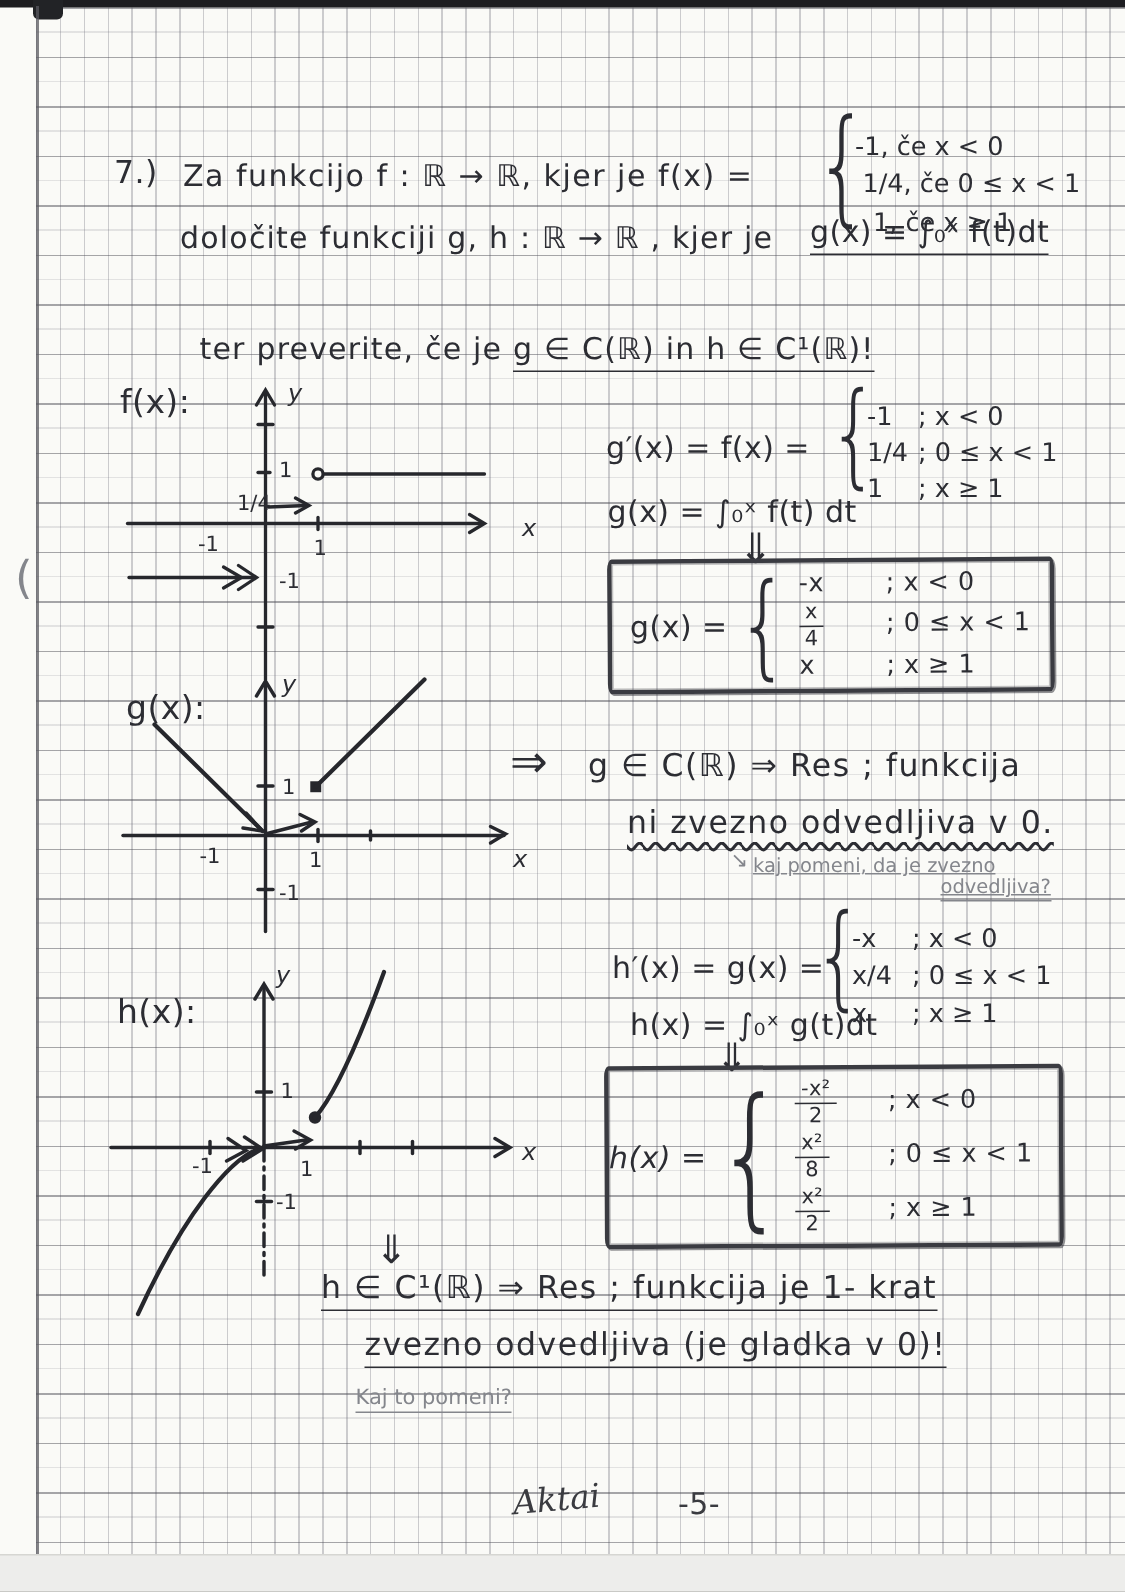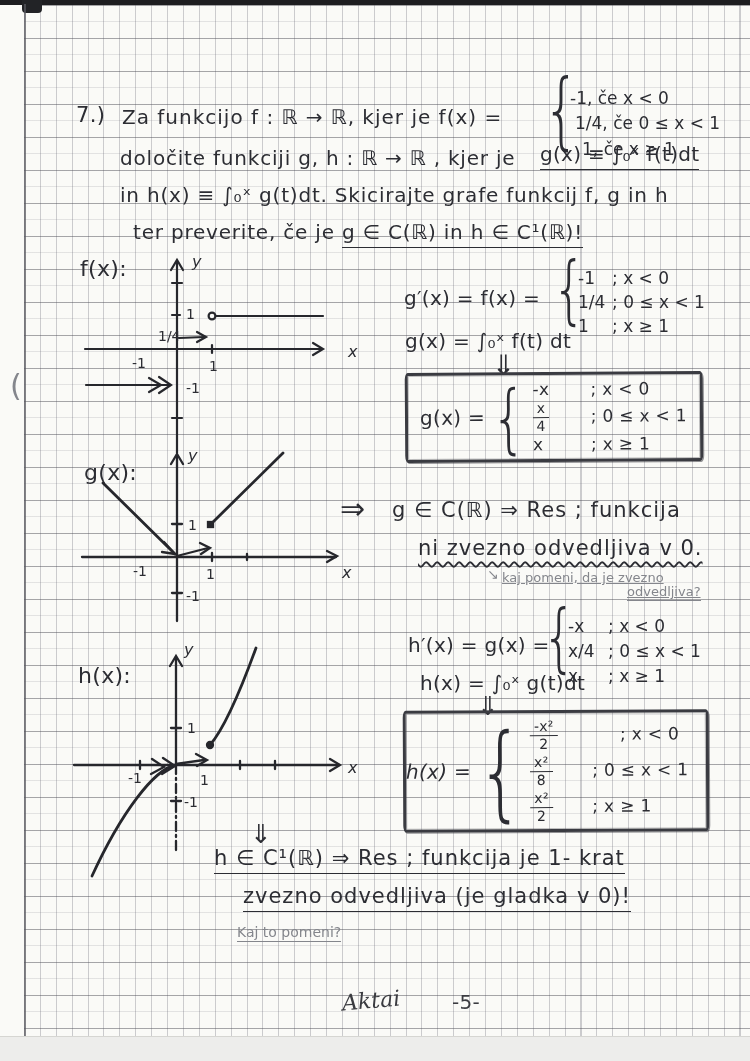--- a/index.html
+++ b/index.html
@@ -61,21 +61,20 @@
     <span>1/4,</span>&nbsp;
     <span>če 0 ≤ x &lt; 1</span>
   </div>
   <div class="caserow sz17" style="left:582px;top:139px;">
     <span>1,</span>&nbsp;
     <span>če x ≥ 1</span>
   </div>
 
   <div class="abs hw sz20 underl" style="left:540px;top:143px;">g(x) ≡ ∫₀ˣ f(t)dt</div>
   <div class="abs hw sz20" style="left:120px;top:147px;letter-spacing:.8px;">določite funkciji  g, h : ℝ → ℝ ,  kjer je</div>
-  <div class="abs hw sz20" style="left:120px;top:184px;letter-spacing:.8px;">in  h(x) ≡ ∫₀ˣ g(t)dt.  Skicirajte grafe funkcij  f, g in h</div>
   <div class="abs hw sz20" style="left:133px;top:221px;letter-spacing:.8px;">
     <span>ter preverite, če je  </span><span class="underl">g ∈ C(ℝ) in  h ∈ C¹(ℝ)!</span>
   </div>
 
   <div class="abs hw sz22" style="left:80px;top:256px;">f(x):</div>
   <svg style="left:70px;top:248px;" width="300" height="212" viewBox="0 0 300 212">
     <g stroke="#26272c" stroke-width="2.2" fill="none" stroke-linecap="round">
       <line x1="107" y1="13" x2="107" y2="205"></line>
       <polyline points="101,22 107,12 113,22"></polyline>
       <line x1="102" y1="35" x2="112" y2="35"></line>
@@ -189,21 +188,21 @@
     <span style="width:40px;">x</span>
     <span>;  x ≥ 1</span>
   </div>
   <div class="abs hw sz20" style="left:404px;top:672px;margin-left:16px;">h(x) = ∫₀ˣ g(t)dt</div>
   <div class="abs hw sz26" style="left:477px;top:692px;">⇓</div>
 
   <div class="mathbox" style="left:403px;top:710px;width:300px;height:116px;transform:rotate(-0.3deg);">
     <span class="hw sz20" style="font-style:italic;">h(x) =</span>
     <span class="brace" style="position:static;font-size:74px;transform:scaleY(1.4);margin-left:6px;">{</span>
     <div style="display:flex;flex-direction:column;margin-left:6px;">
-      <div class="prow hw sz17" style="height:36px;gap:28px;">
+      <div class="prow hw sz17" style="height:36px;">
         <span style="width:62px;">
           <span class="frac sz14">
               <span class="num">-x²</span>
               <span class="den">2</span>
             </span>
         </span>
         <span>;    x &lt; 0</span>
       </div>
       <div class="prow hw sz17" style="height:36px;">
         <span style="width:62px;">

